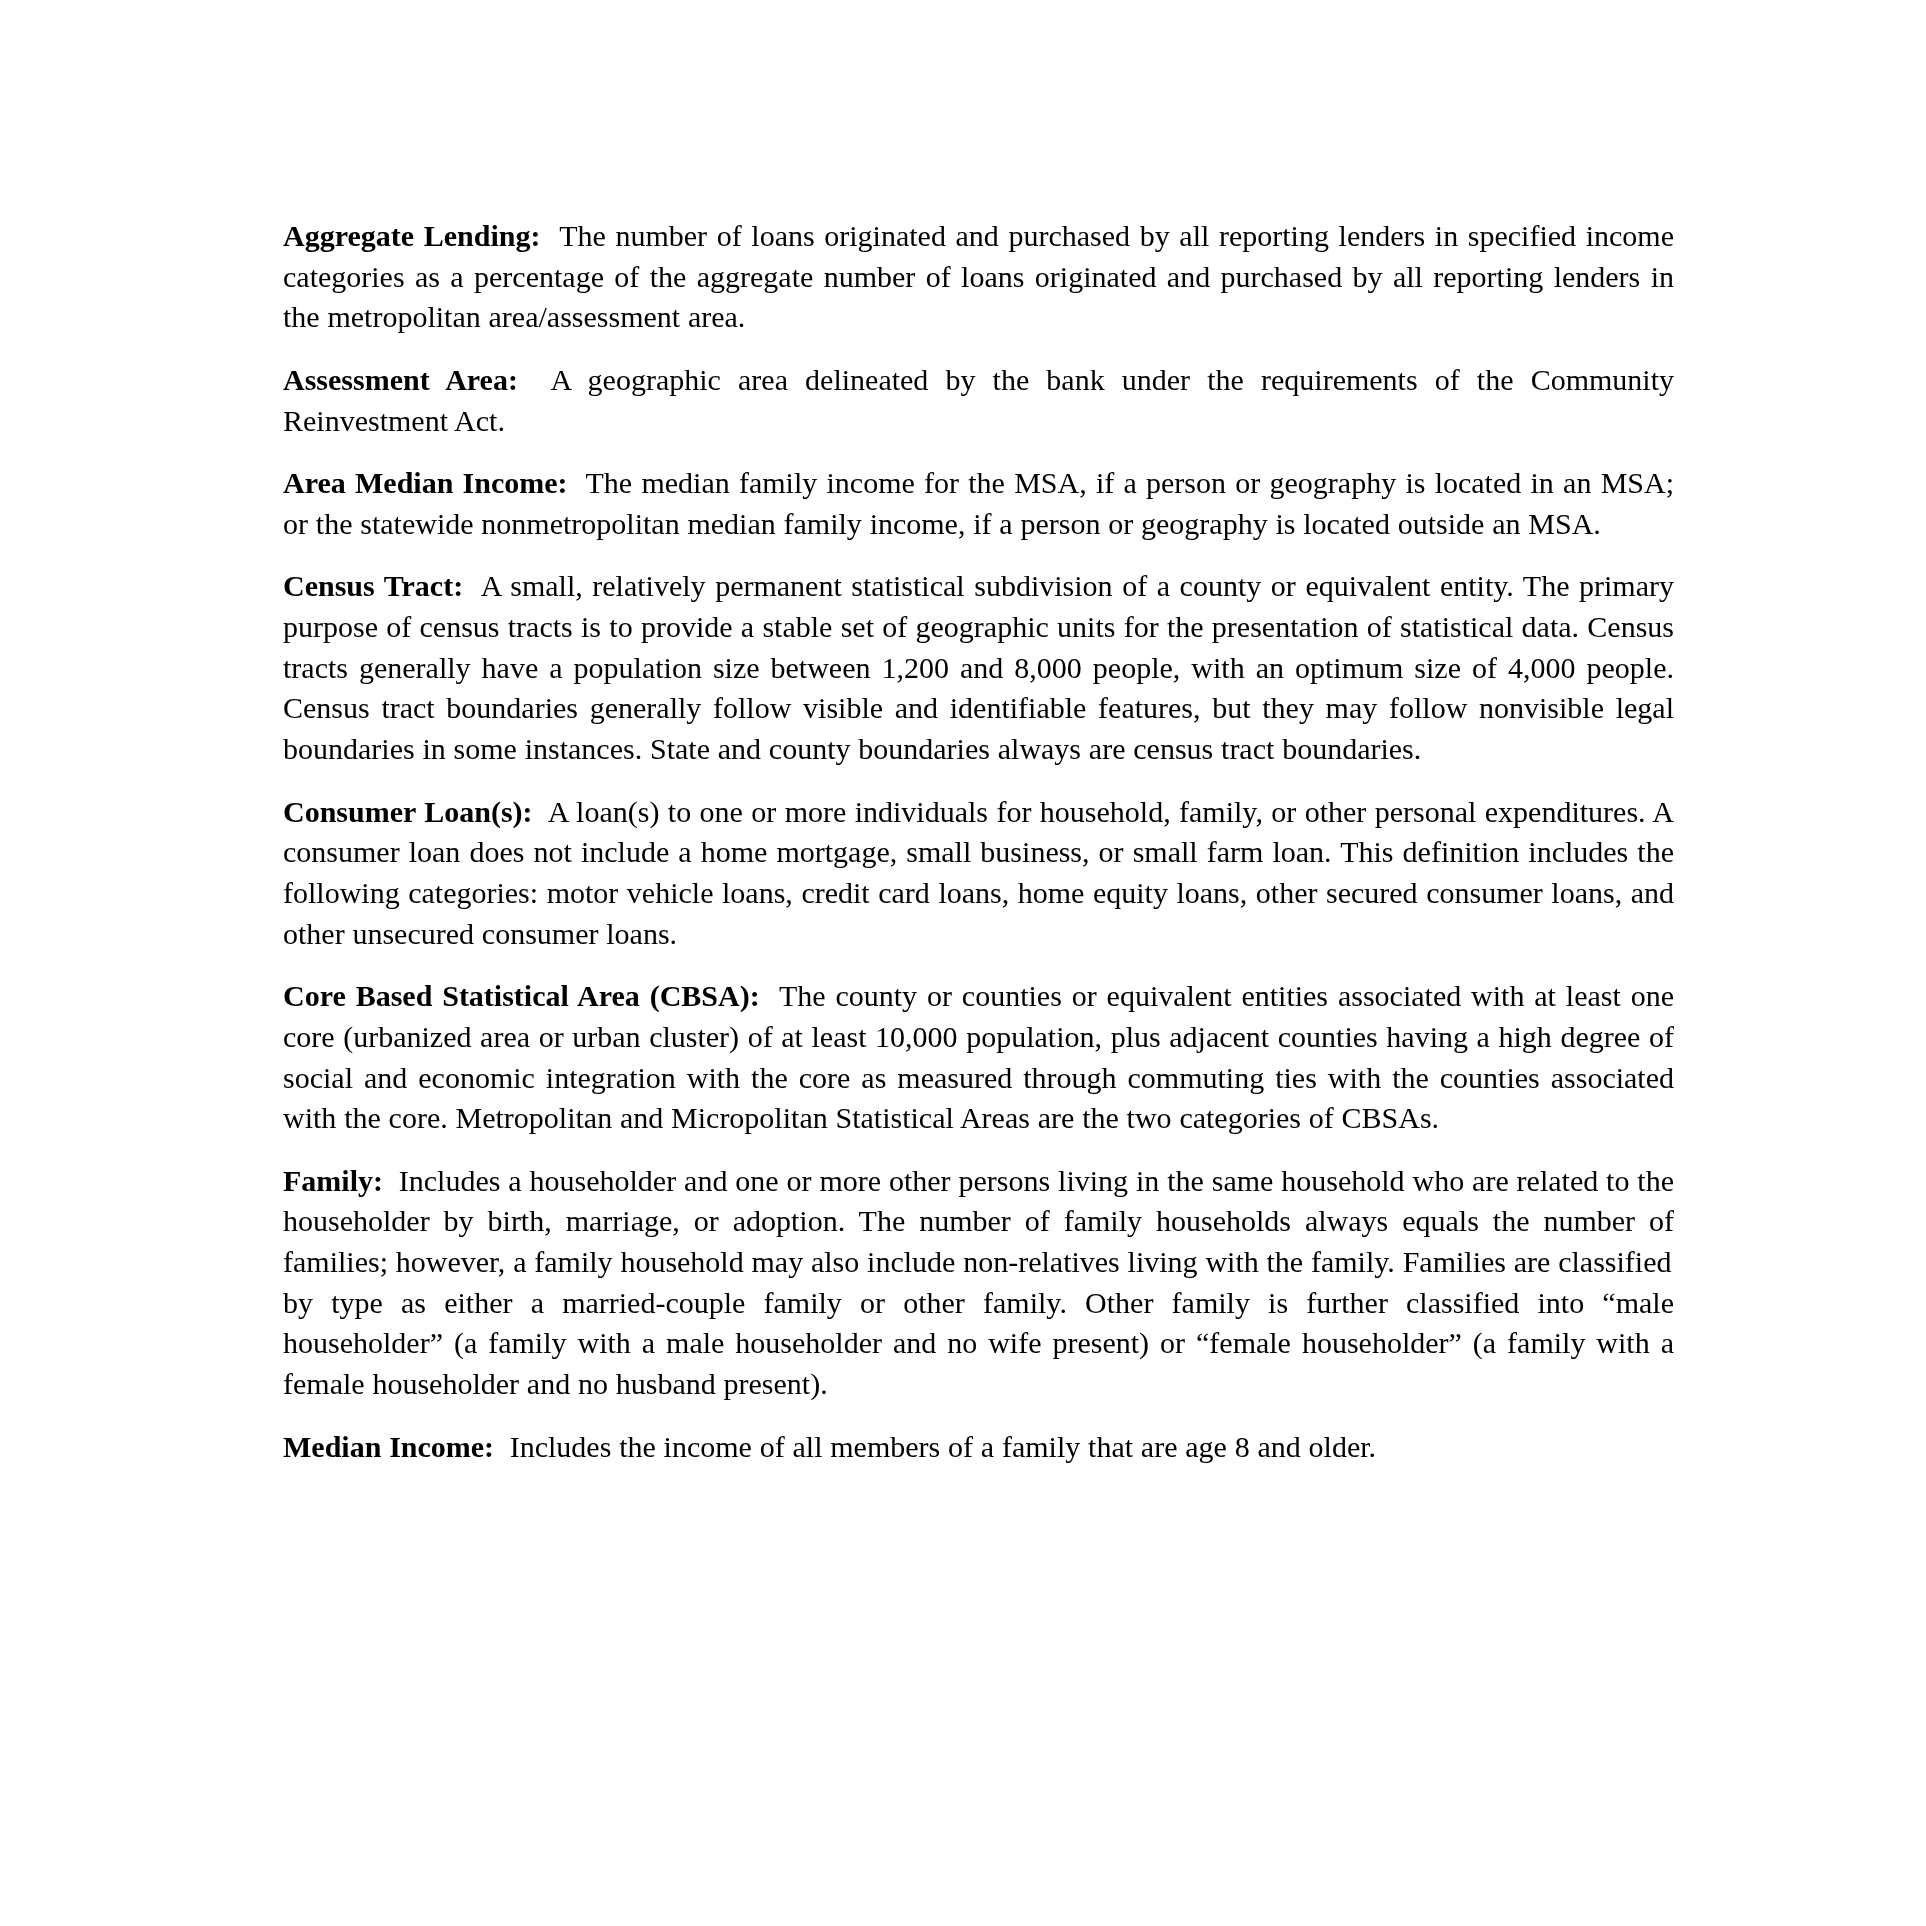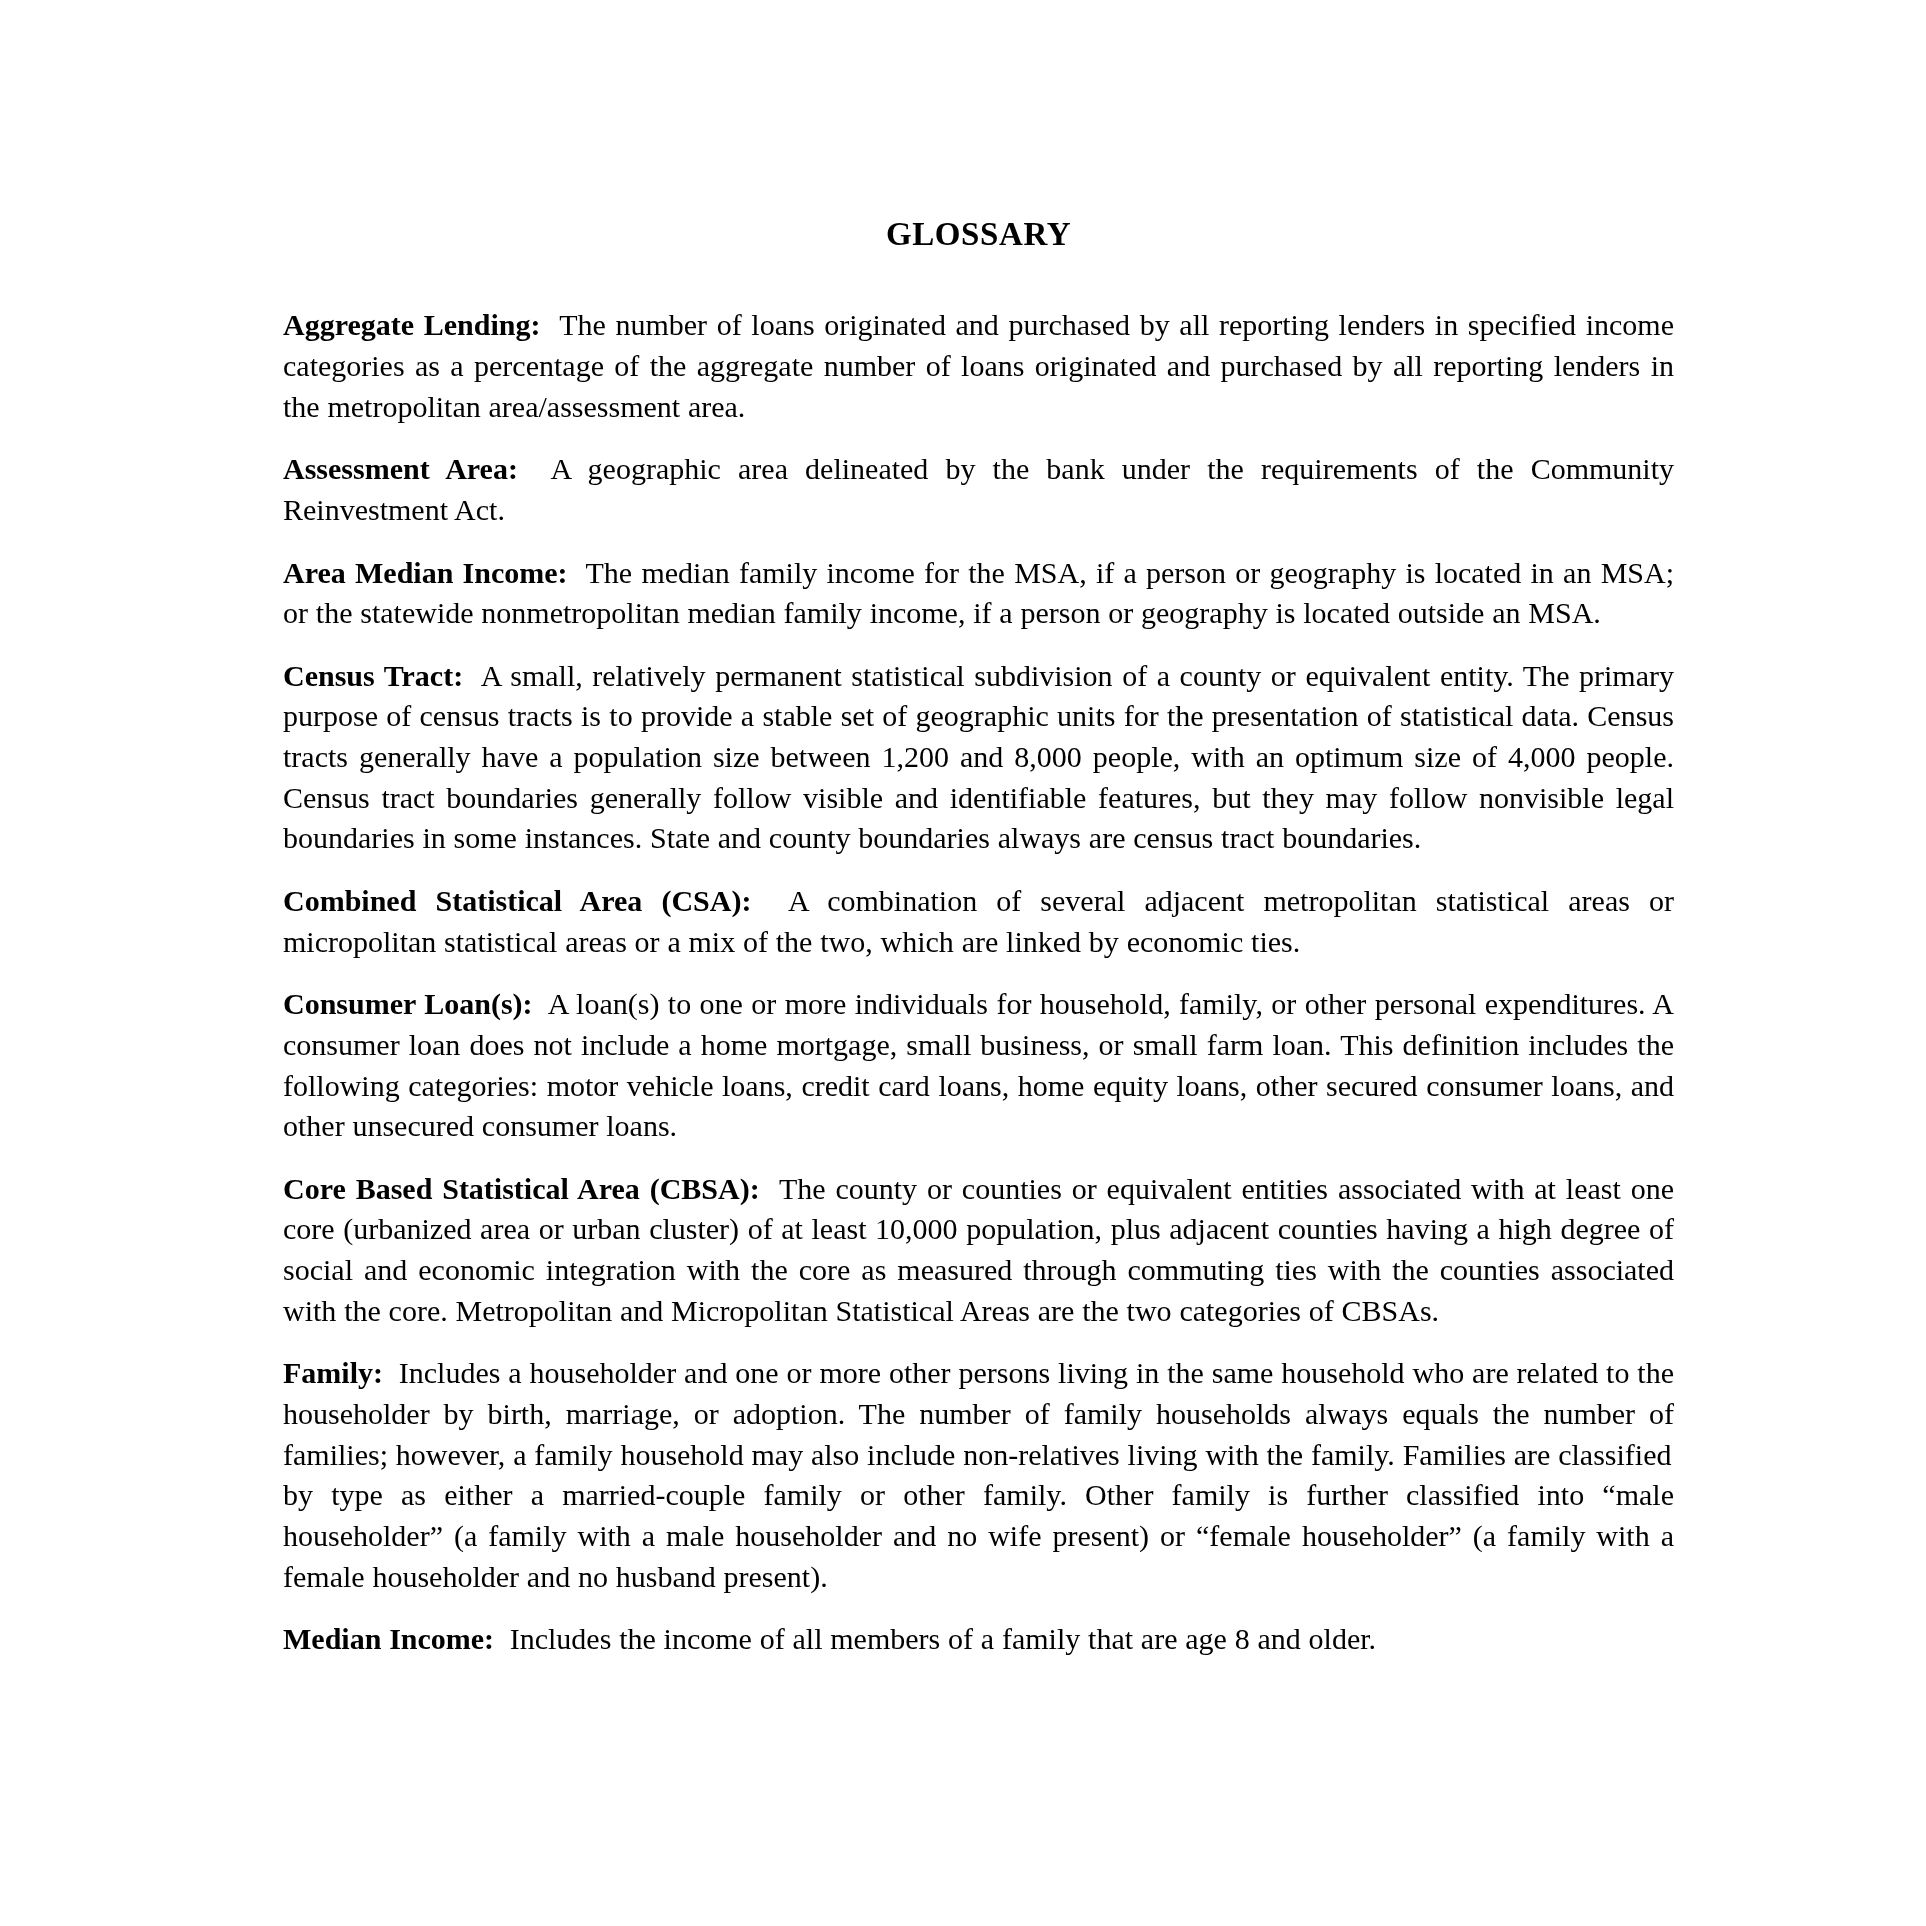--- a/index.html
+++ b/index.html
@@ -62,41 +62,37 @@
     display: inline;
   }
 </style>
 </head>
 <body>
 
 <div class="page">
 
   <div class="content">
 
-    <h1 class="page-title">GLOSSARY</h1>
 
     <p class="entry">
       <span class="term">Aggregate Lending:</span><span class="gap">  </span><span>The number of loans originated and purchased by all reporting lenders in specified income categories as a percentage of the aggregate number of loans originated and purchased by all reporting lenders in the metropolitan area/assessment area.</span>
     </p>
 
     <p class="entry">
       <span class="term">Assessment Area:</span><span class="gap">  </span><span>A geographic area delineated by the bank under the requirements of the Community Reinvestment Act.</span>
     </p>
 
     <p class="entry">
       <span class="term">Area Median Income:</span><span class="gap">  </span><span>The median family income for the MSA, if a person or geography is located in an MSA; or the statewide nonmetropolitan median family income, if a person or geography is located outside an MSA.</span>
     </p>
 
     <p class="entry">
       <span class="term">Census Tract:</span><span class="gap">  </span><span>A small, relatively permanent statistical subdivision of a county or equivalent entity.  The primary purpose of census tracts is to provide a stable set of geographic units for the presentation of statistical data.  Census tracts generally have a population size between 1,200 and 8,000 people, with an optimum size of 4,000 people.  Census tract boundaries generally follow visible and identifiable features, but they may follow nonvisible legal boundaries in some instances.  State and county boundaries always are census tract boundaries.</span>
     </p>
 
-    <p class="entry">
-      <span class="term">Combined Statistical Area (CSA):</span><span class="gap">  </span><span>A combination of several adjacent metropolitan statistical areas or micropolitan statistical areas or a mix of the two, which are linked by economic ties.</span>
-    </p>
 
     <p class="entry">
       <span class="term">Consumer Loan(s):</span><span class="gap">  </span><span>A loan(s) to one or more individuals for household, family, or other personal expenditures.  A consumer loan does not include a home mortgage, small business, or small farm loan.  This definition includes the following categories:  motor vehicle loans, credit card loans, home equity loans, other secured consumer loans, and other unsecured consumer loans.</span>
     </p>
 
     <p class="entry">
       <span class="term">Core Based Statistical Area (CBSA):</span><span class="gap">  </span><span>The county or counties or equivalent entities associated with at least one core (urbanized area or urban cluster) of at least 10,000 population, plus adjacent counties having a high degree of social and economic integration with the core as measured through commuting ties with the counties associated with the core.  Metropolitan and Micropolitan Statistical Areas are the two categories of CBSAs.</span>
     </p>
 
     <p class="entry">

